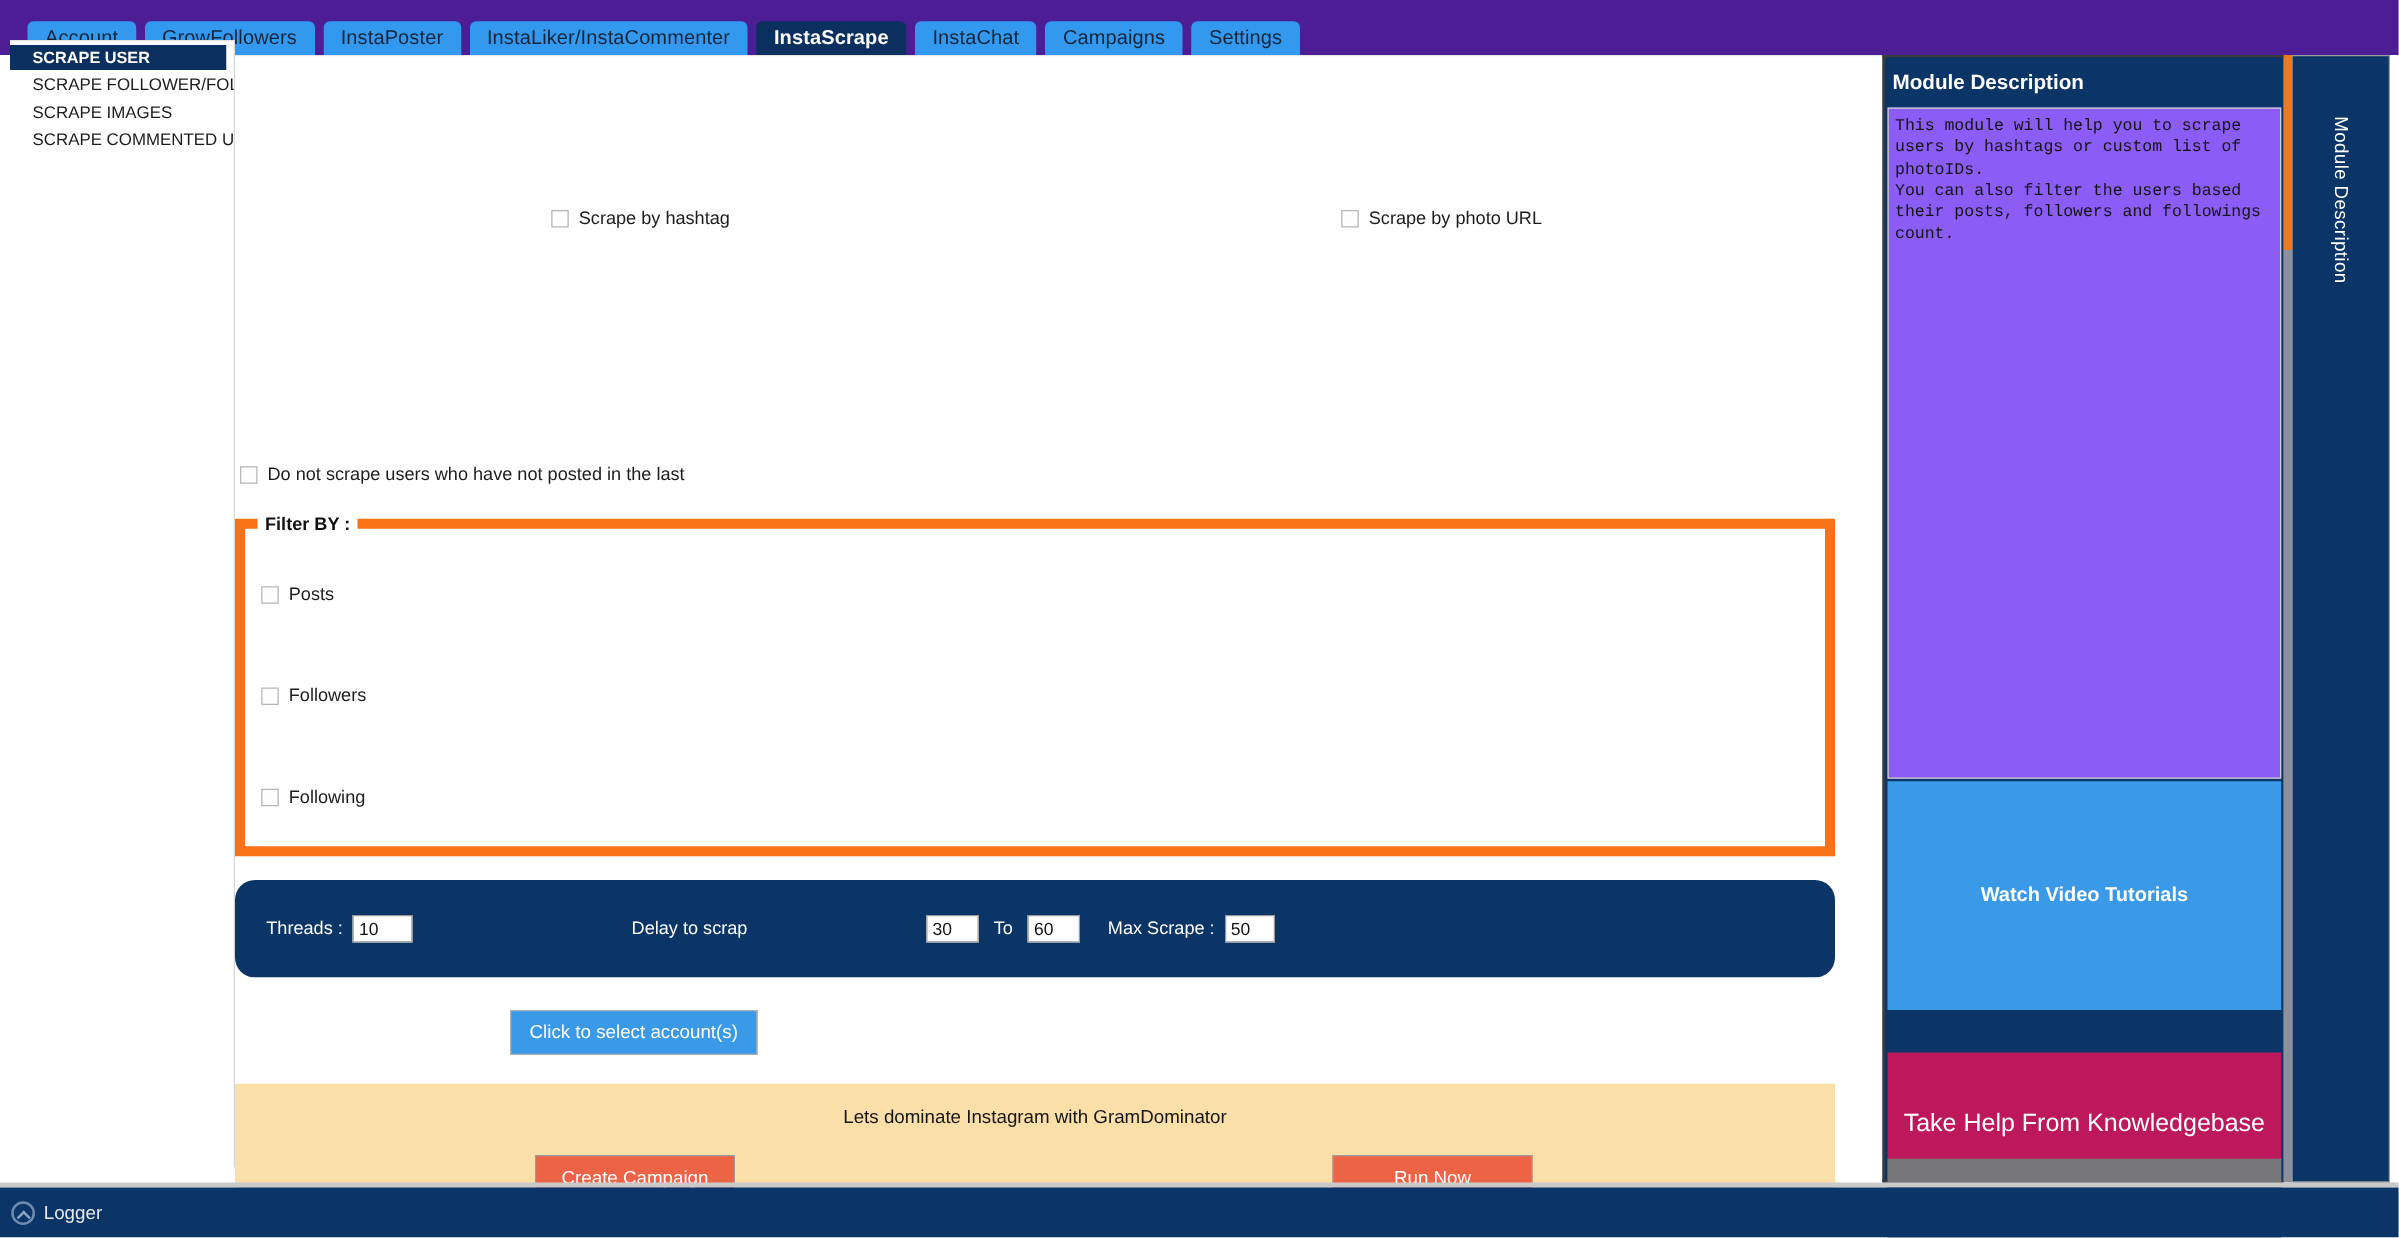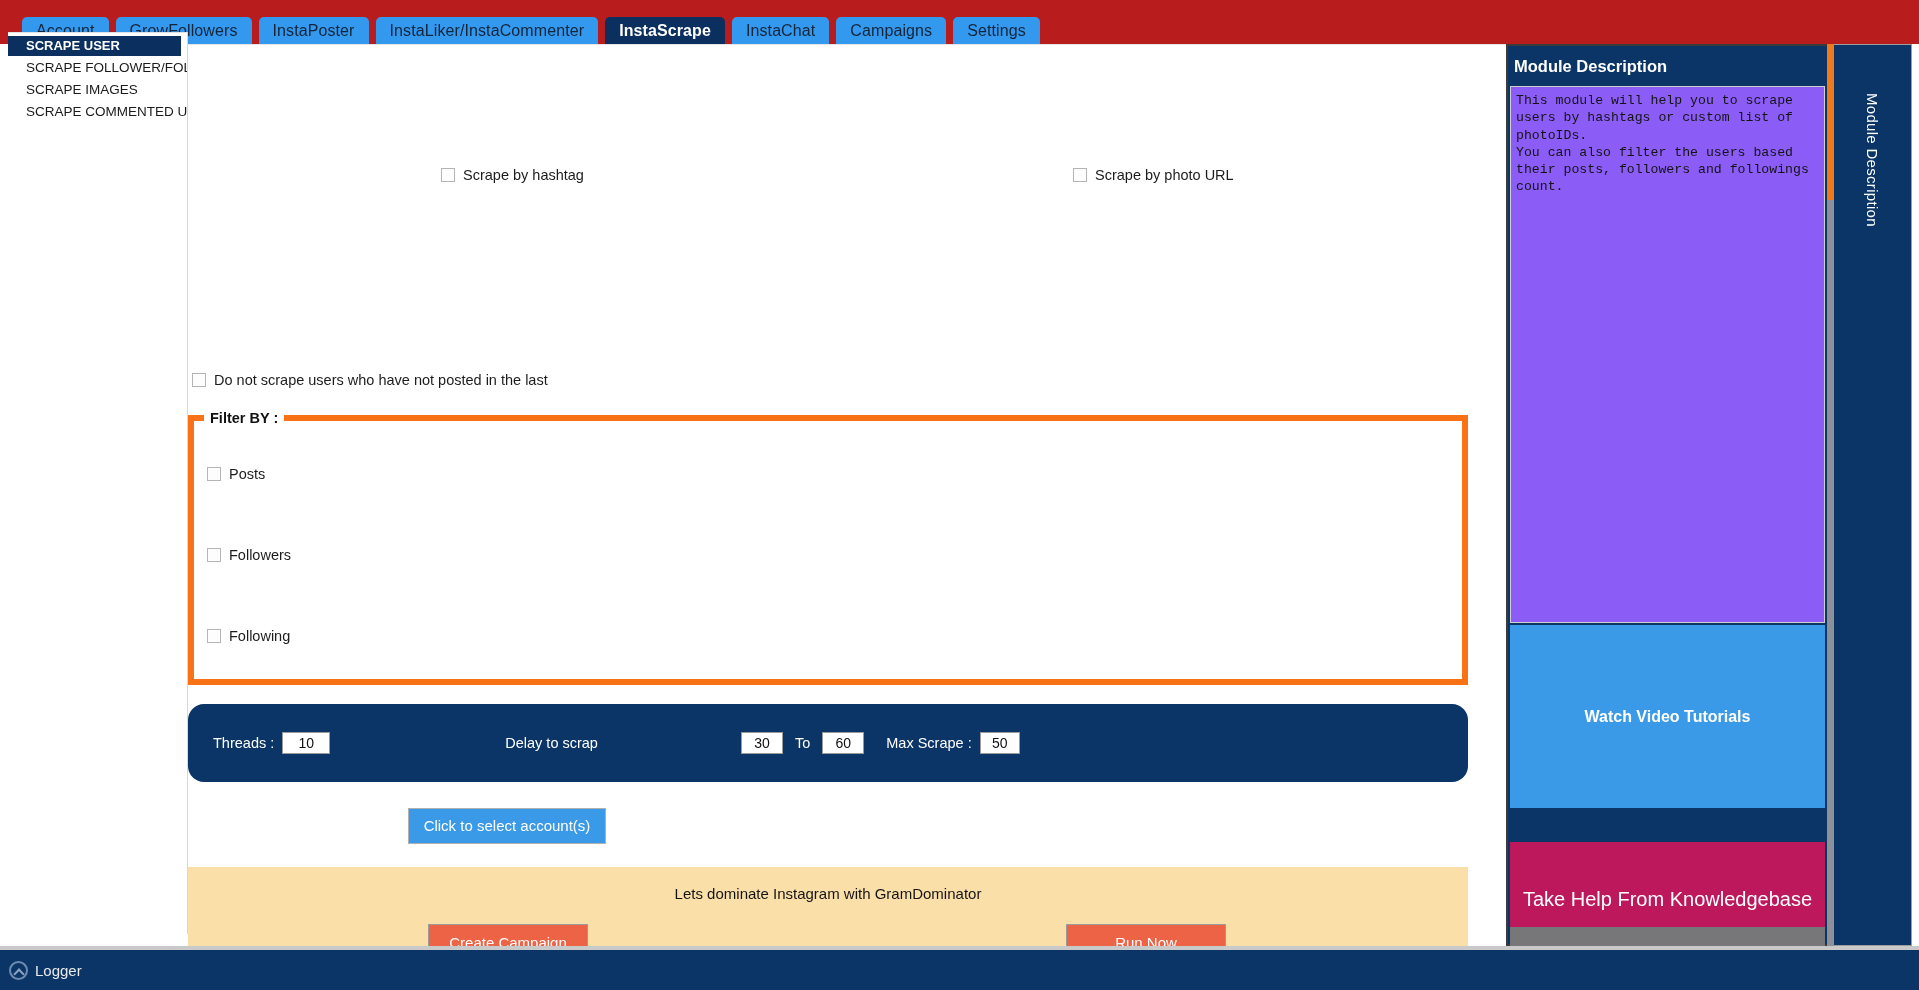--- a/index.html
+++ b/index.html
@@ -16,21 +16,21 @@
     width: 1919px;
     height: 990px;
     background: #ffffff;
   }
 
   
   .tabbar {
     position: absolute;
     left: 0; top: 0;
     width: 1919px; height: 44px;
-    background: #b91c1c;
+    background: #4c1d95;
     display: flex;
     align-items: flex-end;
     padding-left: 22px;
     gap: 7px;
   }
   .tab {
     height: 27px;
     background: #3399ee;
     color: #14243a;
     font-size: 16px;
@@ -109,21 +109,21 @@
 
   .hashtag-row { left: 253px; top: 122px; }
   .photourl-row { left: 885px; top: 122px; }
   .noscrape-row { left: 4px; top: 327px; }
 
   
   .filterbox {
     position: absolute;
     left: 0px; top: 370px;
     width: 1280px; height: 270px;
-    border: 6px solid #f97316;
+    border: 8px solid #f97316;
     background: #ffffff;
   }
   .filterbox-legend {
     position: absolute;
     left: 10px; top: -11px;
     background: #ffffff;
     padding: 0 6px;
     font-size: 14.5px;
     font-weight: 700;
     color: #111111;
@@ -149,21 +149,21 @@
     font-size: 14.5px;
     white-space: nowrap;
   }
   .numfield {
     height: 22px;
     background: #ffffff;
     border: 1px solid #9a9a9a;
     color: #111111;
     font-size: 14px;
     font-family: "Liberation Sans", sans-serif;
-    text-align: center;
+    text-align: left;
     padding: 0 4px;
     outline: none;
   }
   .nf-threads { width: 48px; margin-left: 8px; }
   .nf-from { width: 42px; }
   .nf-to { width: 42px; }
   .nf-max { width: 40px; margin-left: 8px; }
 
   .sb-threads { margin-left: 25px; display: flex; align-items: center; }
   .sb-delay { margin-left: 175px; display: flex; align-items: center; gap: 0; }

